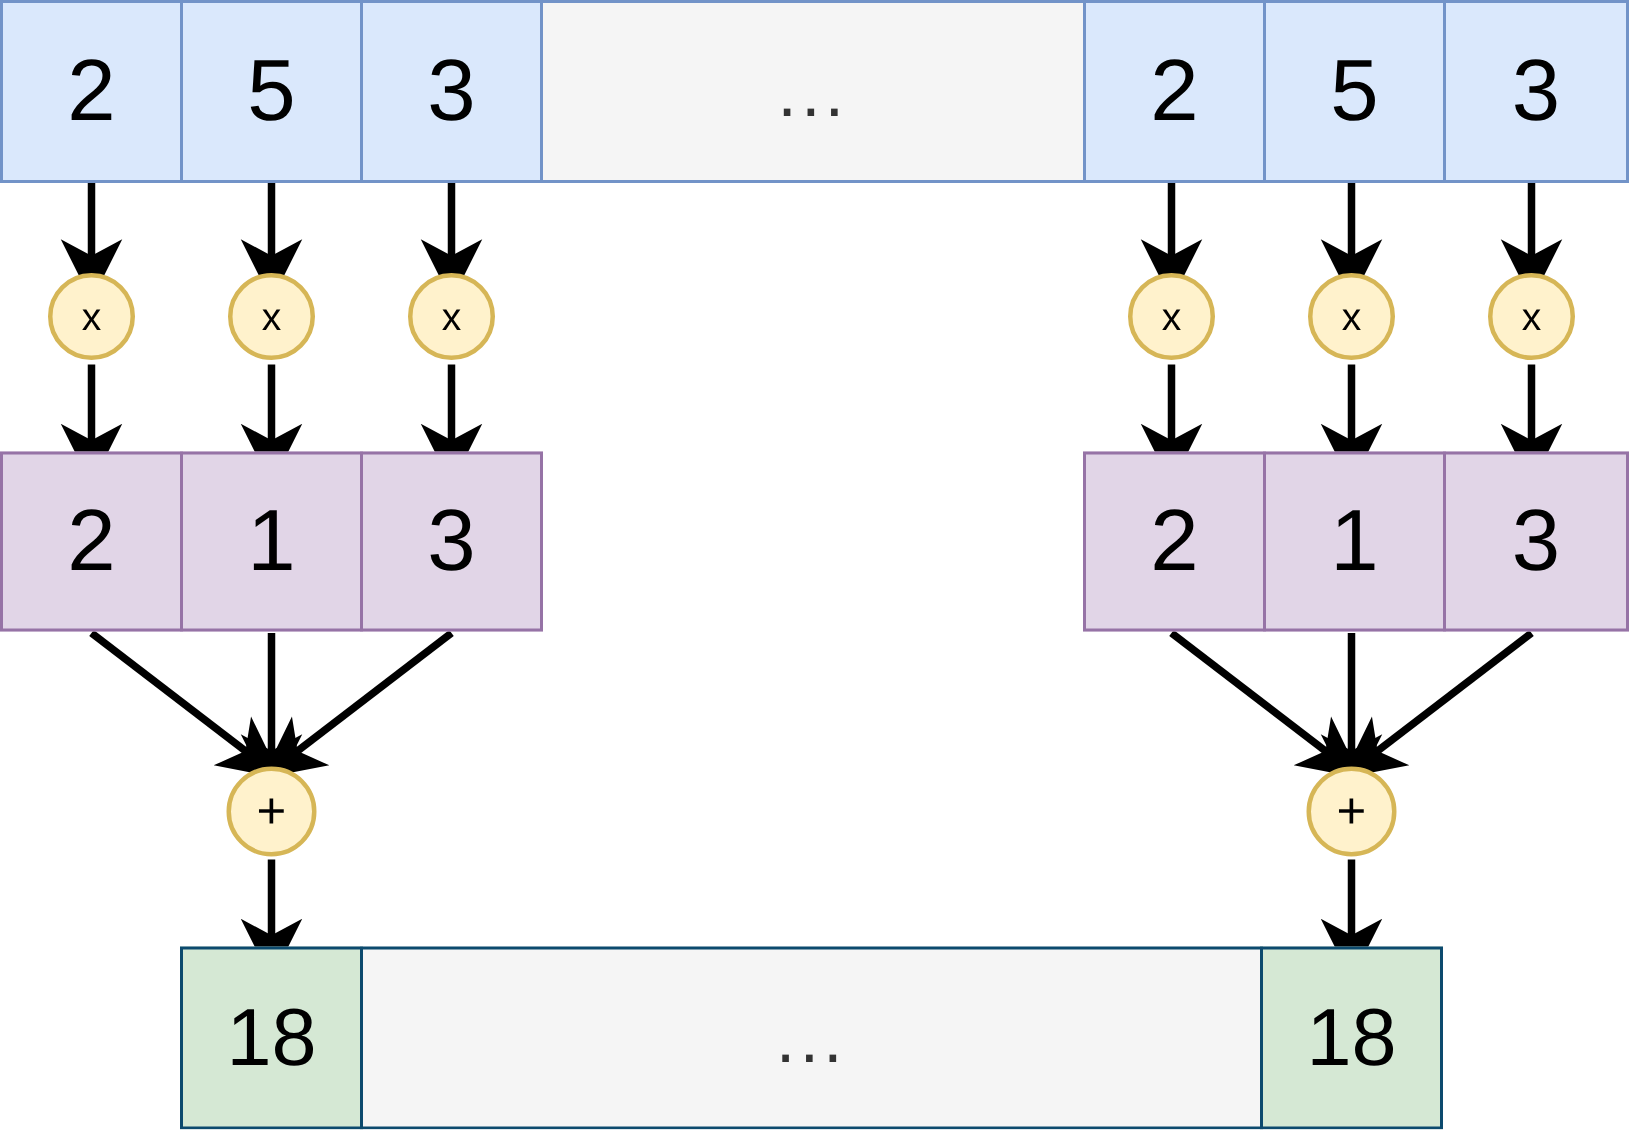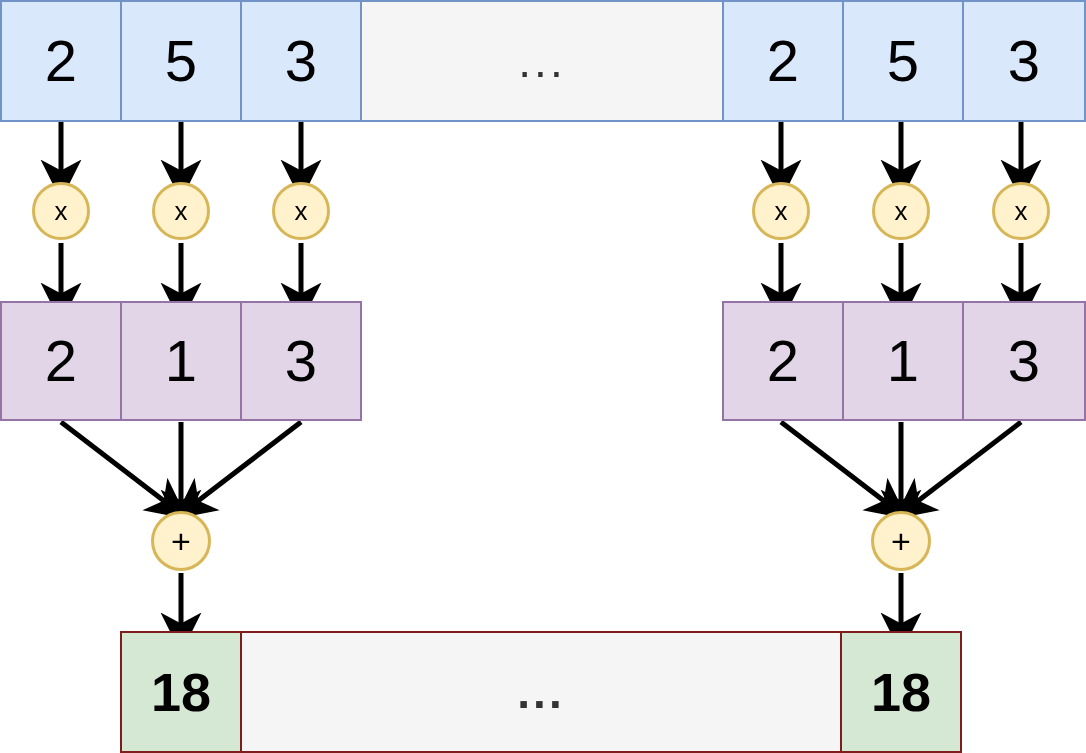--- a/index.html
+++ b/index.html
@@ -47,23 +47,22 @@
     color: #333333;
     letter-spacing: 3px;
   }
   .cell-weight {
     background: #e1d5e7;
     border: 2px solid #9673a6;
     font-size: 58px;
   }
   .cell-out {
     background: #d5e8d4;
-    border: 2px solid #7f1d1d;
+    border: 2px solid #0c4a6e;
     font-size: 54px;
-    font-weight: bold;
   }
   .cell-out.gap {
     background: #f5f5f5;
     font-size: 46px;
     color: #333333;
     letter-spacing: 3px;
   }
   .op {
     position: absolute;
     box-sizing: border-box;

